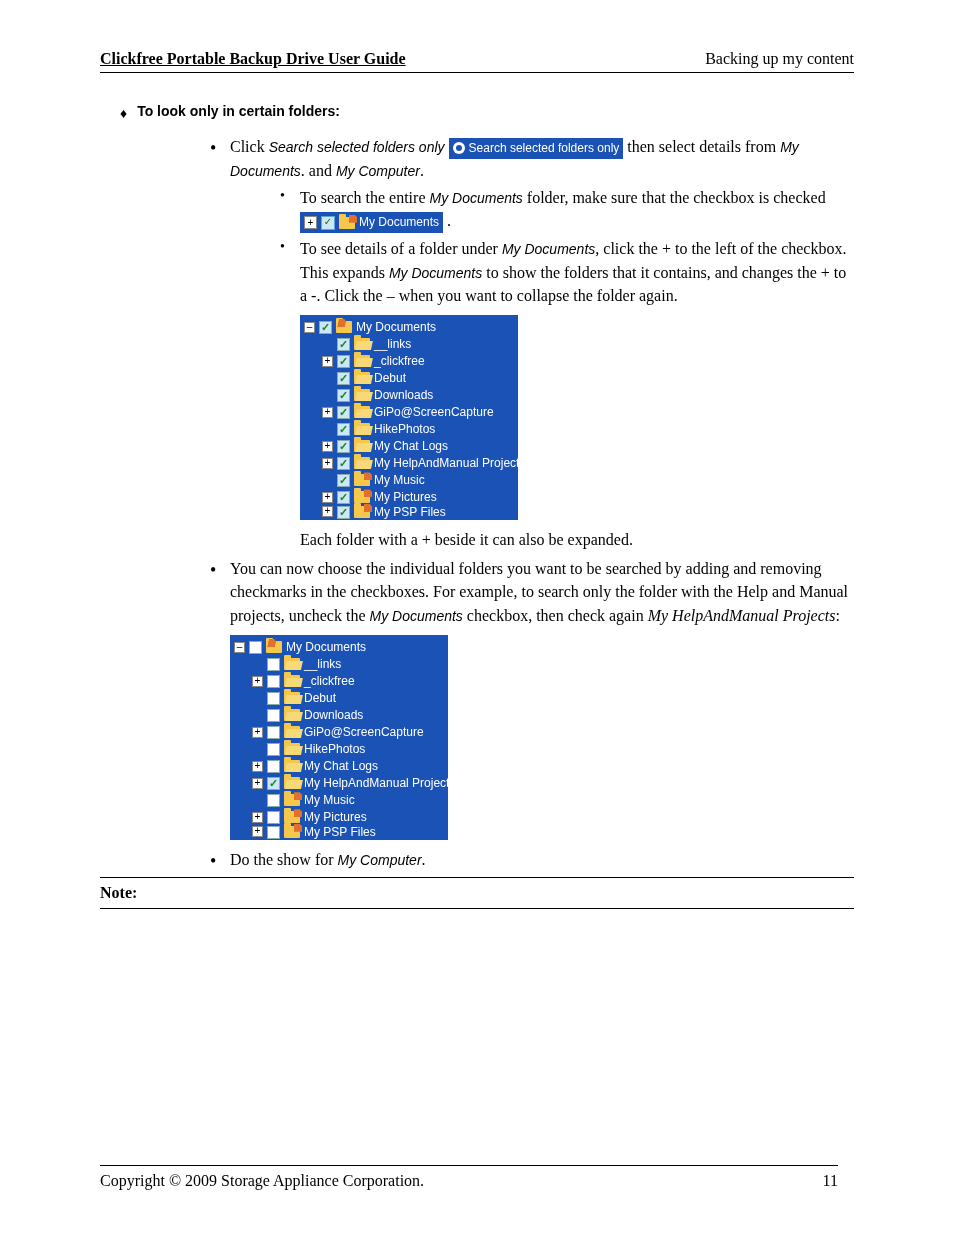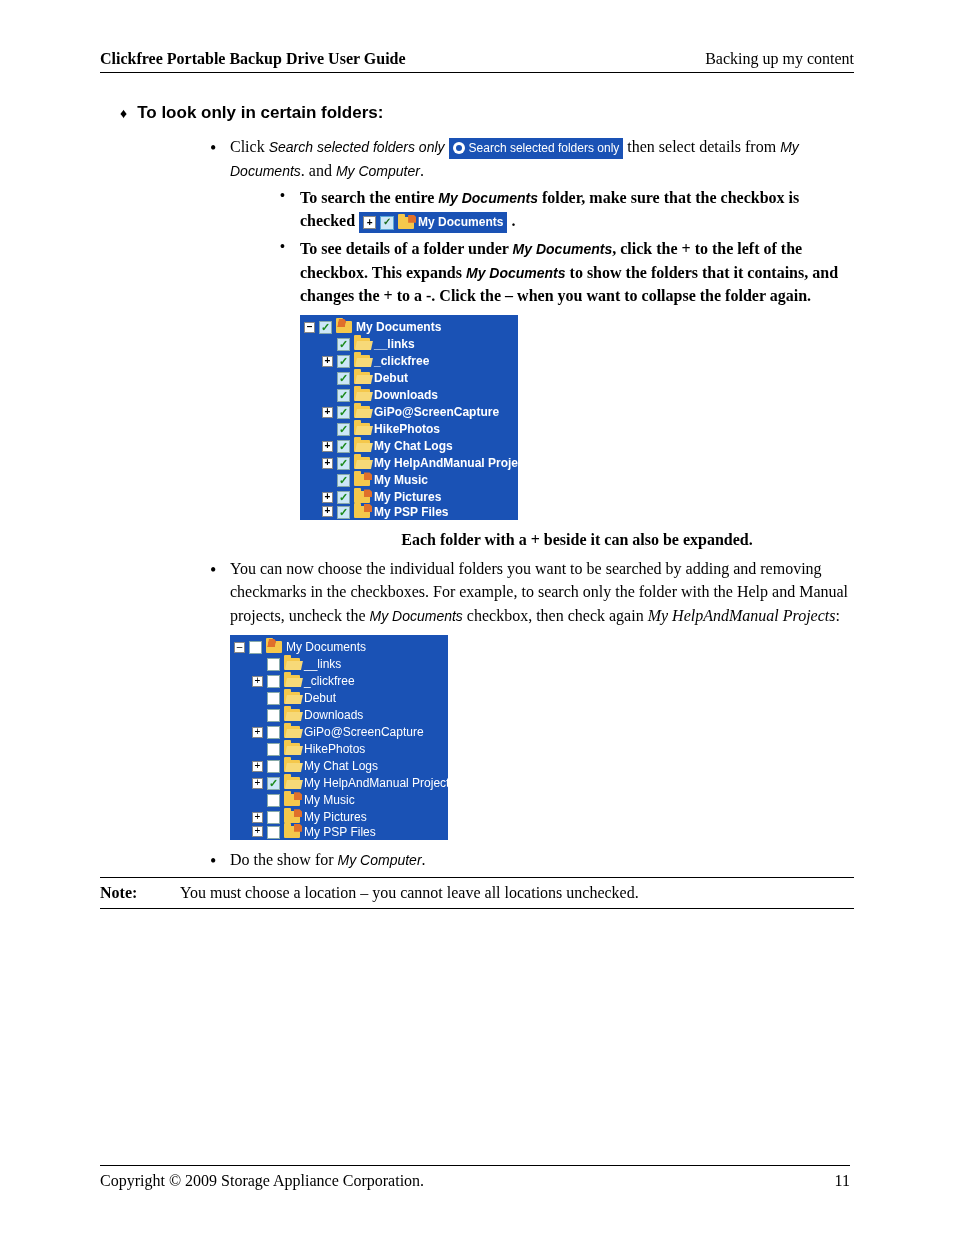--- a/index.html
+++ b/index.html
@@ -17,36 +17,36 @@
     padding: 50px 100px 40px 100px;
     position: relative;
   }
   .header-row {
     display: flex;
     justify-content: space-between;
     border-bottom: 1.5px solid #000;
     padding-bottom: 4px;
     margin-bottom: 30px;
   }
-  .header-left { font-weight: bold; }
+  .header-left { font-weight: bold; text-decoration: underline; }
   .header-right { }
   .diamond-row {
     display: flex;
     align-items: flex-start;
     margin-left: 20px;
   }
   .diamond {
     margin-right: 10px;
     font-size: 14px;
     line-height: 22px;
   }
   .section-title {
     font-family: Verdana, Geneva, sans-serif;
     font-weight: bold;
-    font-size: 17px;
+    font-size: 14px;
   }
   ul.main-list {
     list-style: none;
     padding-left: 0;
     margin: 10px 0 0 110px;
   }
   ul.main-list > li {
     position: relative;
     padding-left: 20px;
     margin-bottom: 6px;
@@ -56,21 +56,20 @@
     content: "•";
     position: absolute;
     left: 0;
     top: 0;
     font-size: 18px;
   }
   ul.sub-list {
     list-style: none;
     padding-left: 50px;
     margin: 4px 0;
-    font-weight: bold;
   }
   ul.sub-list > li {
     position: relative;
     padding-left: 20px;
     margin-bottom: 4px;
     line-height: 1.45;
   }
   ul.sub-list > li::before {
     content: "•";
     position: absolute;
@@ -171,35 +170,36 @@
   .folder.special::after {
     content:""; position:absolute; top:-2px; right:-2px; width:8px; height:8px;
     background:#e0702b; clip-path: polygon(0 100%, 100% 100%, 100% 30%, 70% 0, 0 0);
   }
   .tree-row.depth1 { padding-left: 0px; }
   .tree-row.depth2 { padding-left: 18px; align-items: center; }
   .tree-halfrow {
     height: 10px; padding-left: 18px; display: flex; align-items: flex-start; gap: 4px;
   }
 
-  .after-tree { margin: 4px 0 2px 0; text-align: center; }
+  .after-tree { margin: 4px 0 2px 0; }
 
   .note-block {
     border-top: 1.5px solid #000;
     border-bottom: 1.5px solid #000;
     padding: 6px 0;
     display: flex;
+    gap: 24px;
   }
   .note-label { font-weight: bold; width: 80px; flex-shrink: 0; }
 
   .footer-row {
     position: absolute;
     bottom: 45px;
     left: 100px;
-    right: 104px;
+    right: 116px;
     border-top: 1px solid #000;
     padding-top: 6px;
     display: flex;
     justify-content: space-between;
     font-size: 16px;
   }
 </style>
 </head>
 <body>
 
@@ -393,21 +393,20 @@
         </div>
     </li>
 
     <li>
       <span>Do the show for </span><span class="italic-sans">My Computer</span><span>.</span>
     </li>
   </ul>
 
   <div class="note-block">
     <span class="note-label"><span>Note</span>:</span>
-    <span>You must choose a location – you cannot leave all locations unchecked.</span>
   </div>
 
   <div class="footer-row">
     <span>Copyright © 2009  Storage Appliance Corporation.</span>
     <span>11</span>
   </div>
 
 </div>
 
 </body></html>

